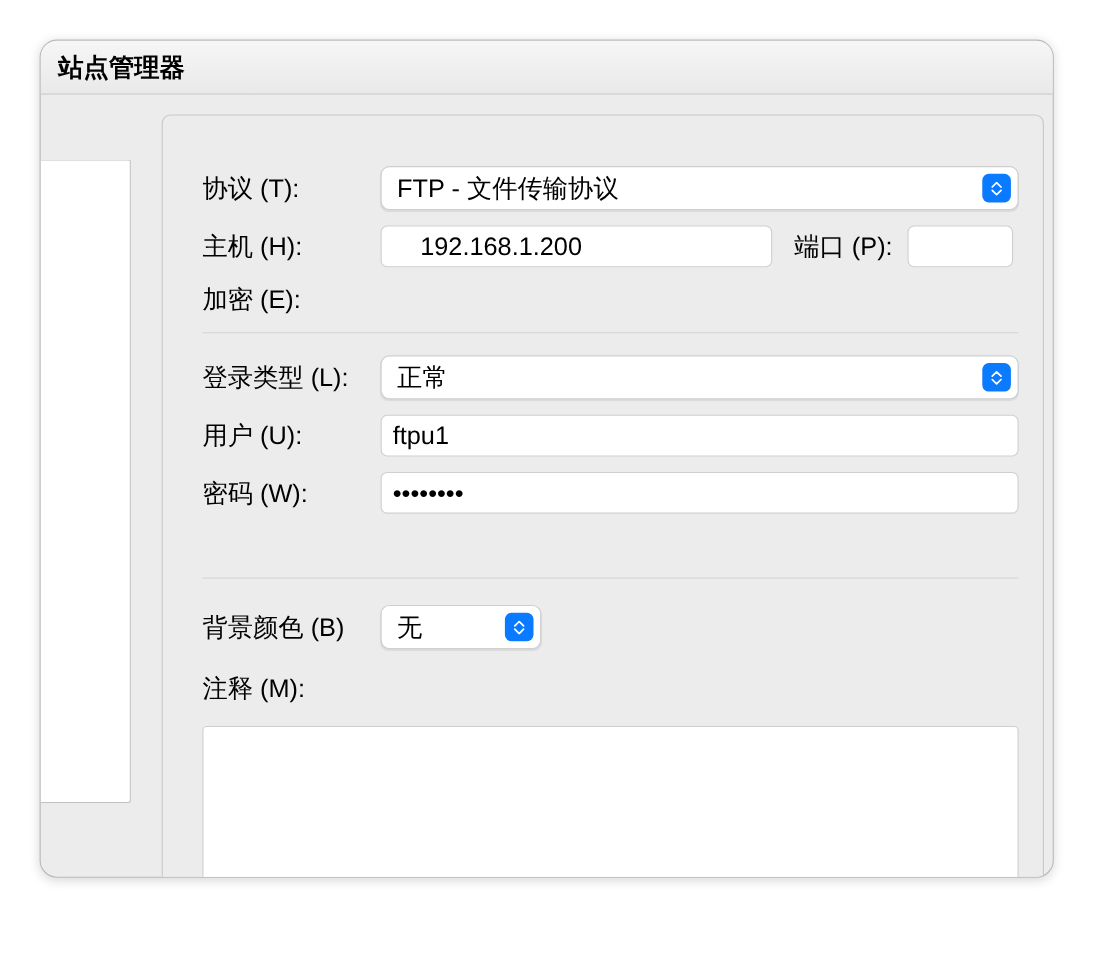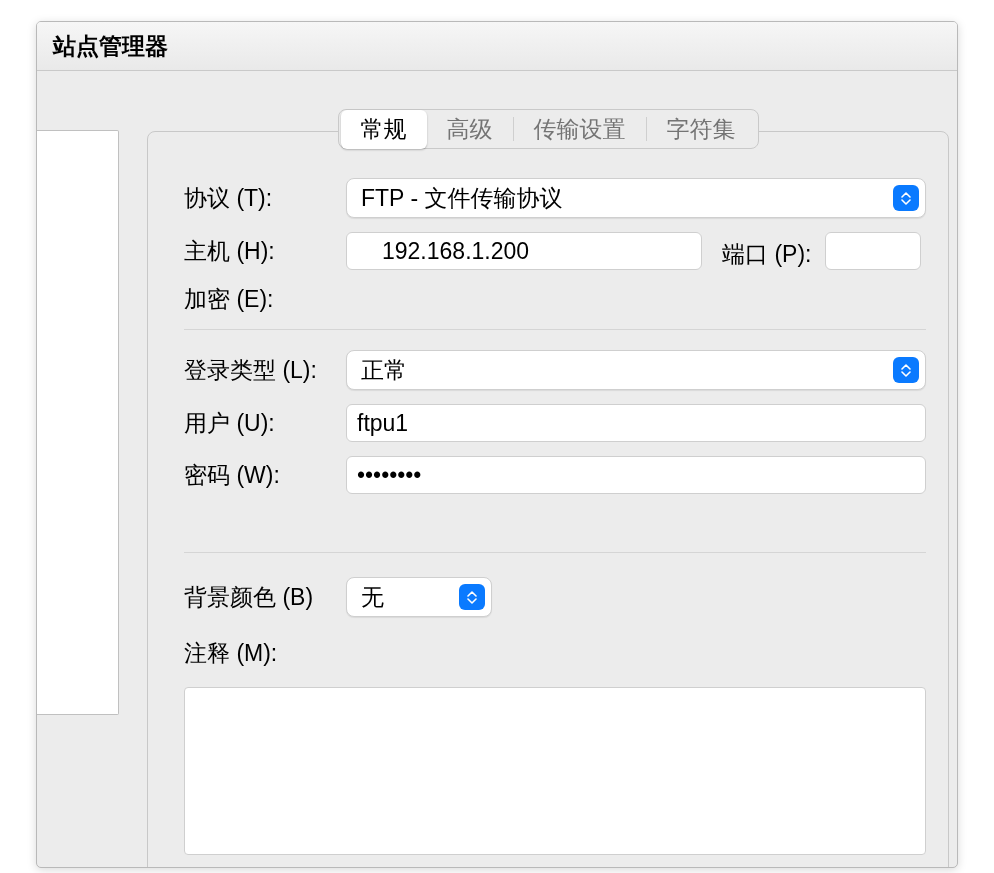--- a/index.html
+++ b/index.html
@@ -7,26 +7,26 @@
     font-family: -apple-system, "Helvetica Neue", "PingFang SC", sans-serif;
     background: #fff;
     width: 994px;
     height: 873px;
     overflow: hidden;
     color: #000;
   }
   .window {
     position: absolute;
     left: 36px;
-    top: 21px;
+    top: 36px;
     width: 922px;
-    height: 847px;
+    height: 762px;
     background: #ececec;
     border: 1px solid #b9b9b9;
-    border-radius: 5px;
+    border-radius: 16px;
     box-shadow: 0 2px 10px rgba(0,0,0,0.15);
     overflow: hidden;
   }
   .titlebar {
     height: 49px;
     background: linear-gradient(#f6f6f6,#e9e9e9);
     border-bottom: 1px solid #c9c9c9;
     display: flex;
     align-items: center;
     padding: 0 16px;
@@ -107,21 +107,21 @@
     margin-bottom: 14px;
   }
   .label {
     width: 162px;
     font-size: 23px;
     flex-shrink: 0;
   }
   .field-area {
     flex: 1;
     display: flex;
-    align-items: flex-end;
+    align-items: center;
     gap: 14px;
   }
   .mac-select {
     display: flex;
     align-items: center;
     justify-content: space-between;
     background: #fff;
     border: 1px solid #cfcfcf;
     border-radius: 8px;
     height: 40px;
@@ -195,30 +195,20 @@
   <div class="titlebar">
     <div class="title">站点管理器</div>
   </div>
 
   <div class="body">
 
     <div class="left-stub"></div>
 
     <div class="tab-group">
 
-      <div class="tab-bar">
-        <div class="tab-seg">
-          <div class="tab-item active">常规</div>
-          <div class="tab-item">高级</div>
-          <div class="tab-divider"></div>
-          <div class="tab-item">传输设置</div>
-          <div class="tab-divider"></div>
-          <div class="tab-item">字符集</div>
-        </div>
-      </div>
 
       <div class="pane">
 
         
         <div class="form-row">
           <div class="label">协议 (T):</div>
           <div class="field-area">
             <div class="mac-select">
               <span class="sel-text">FTP - 文件传输协议</span>
               <span class="arrows">

